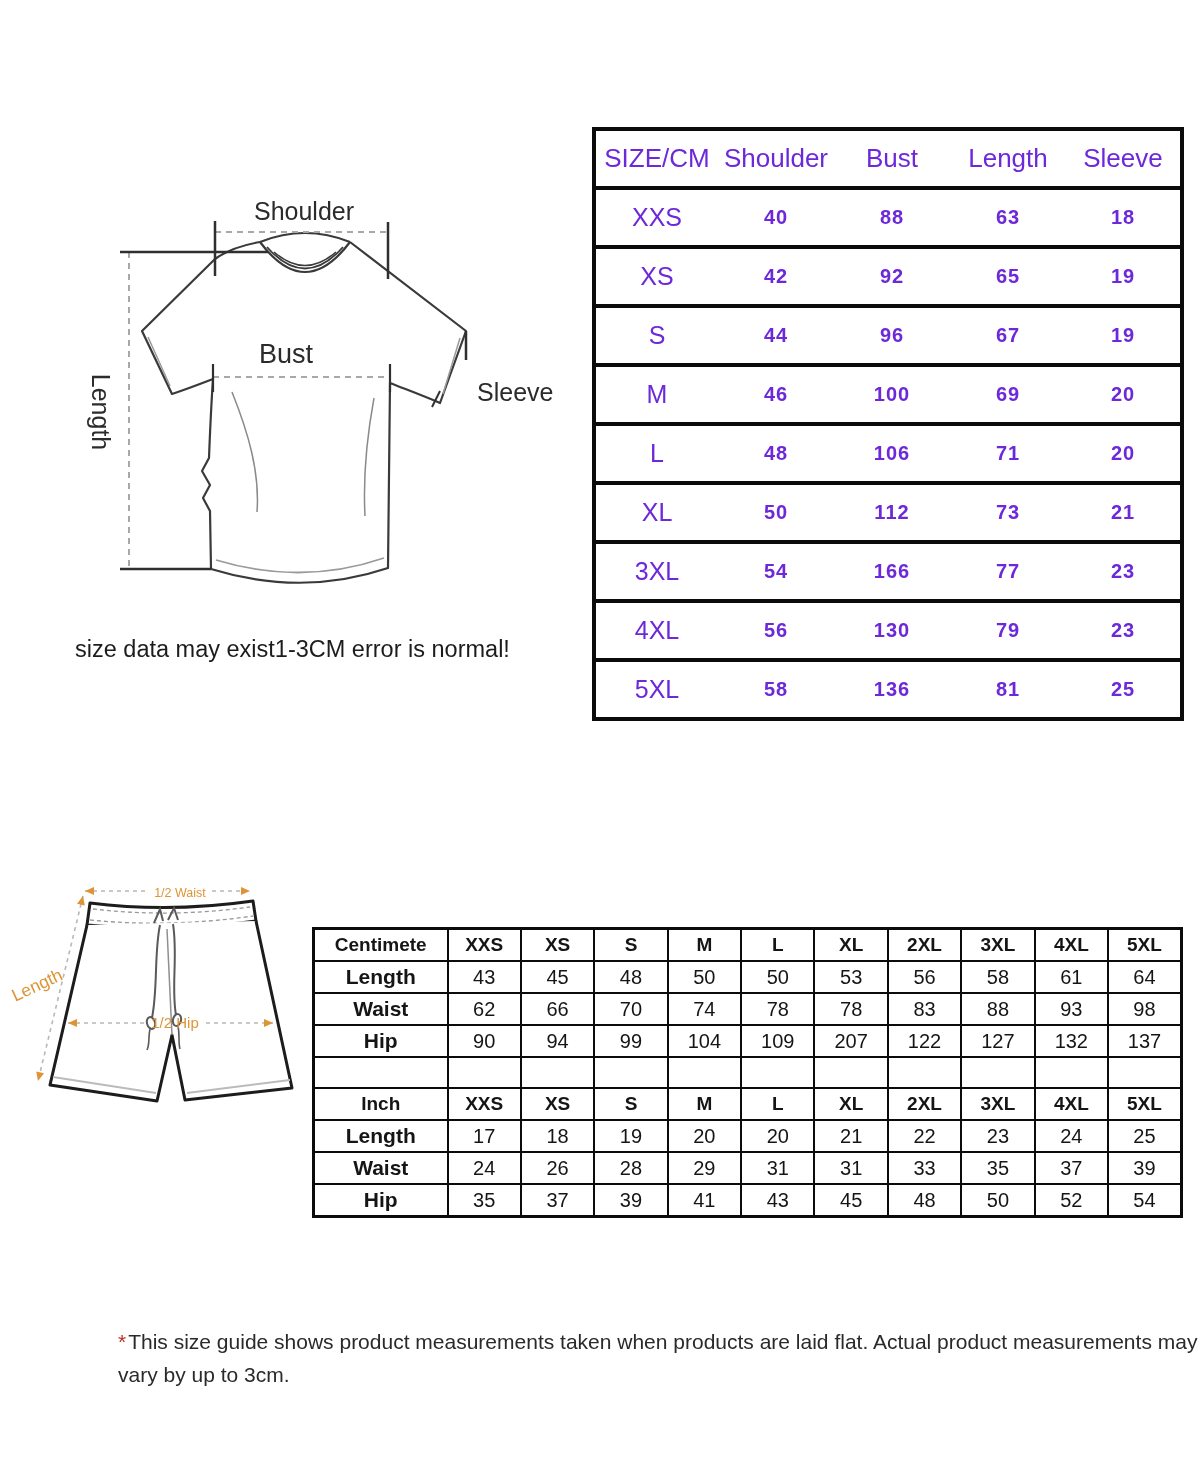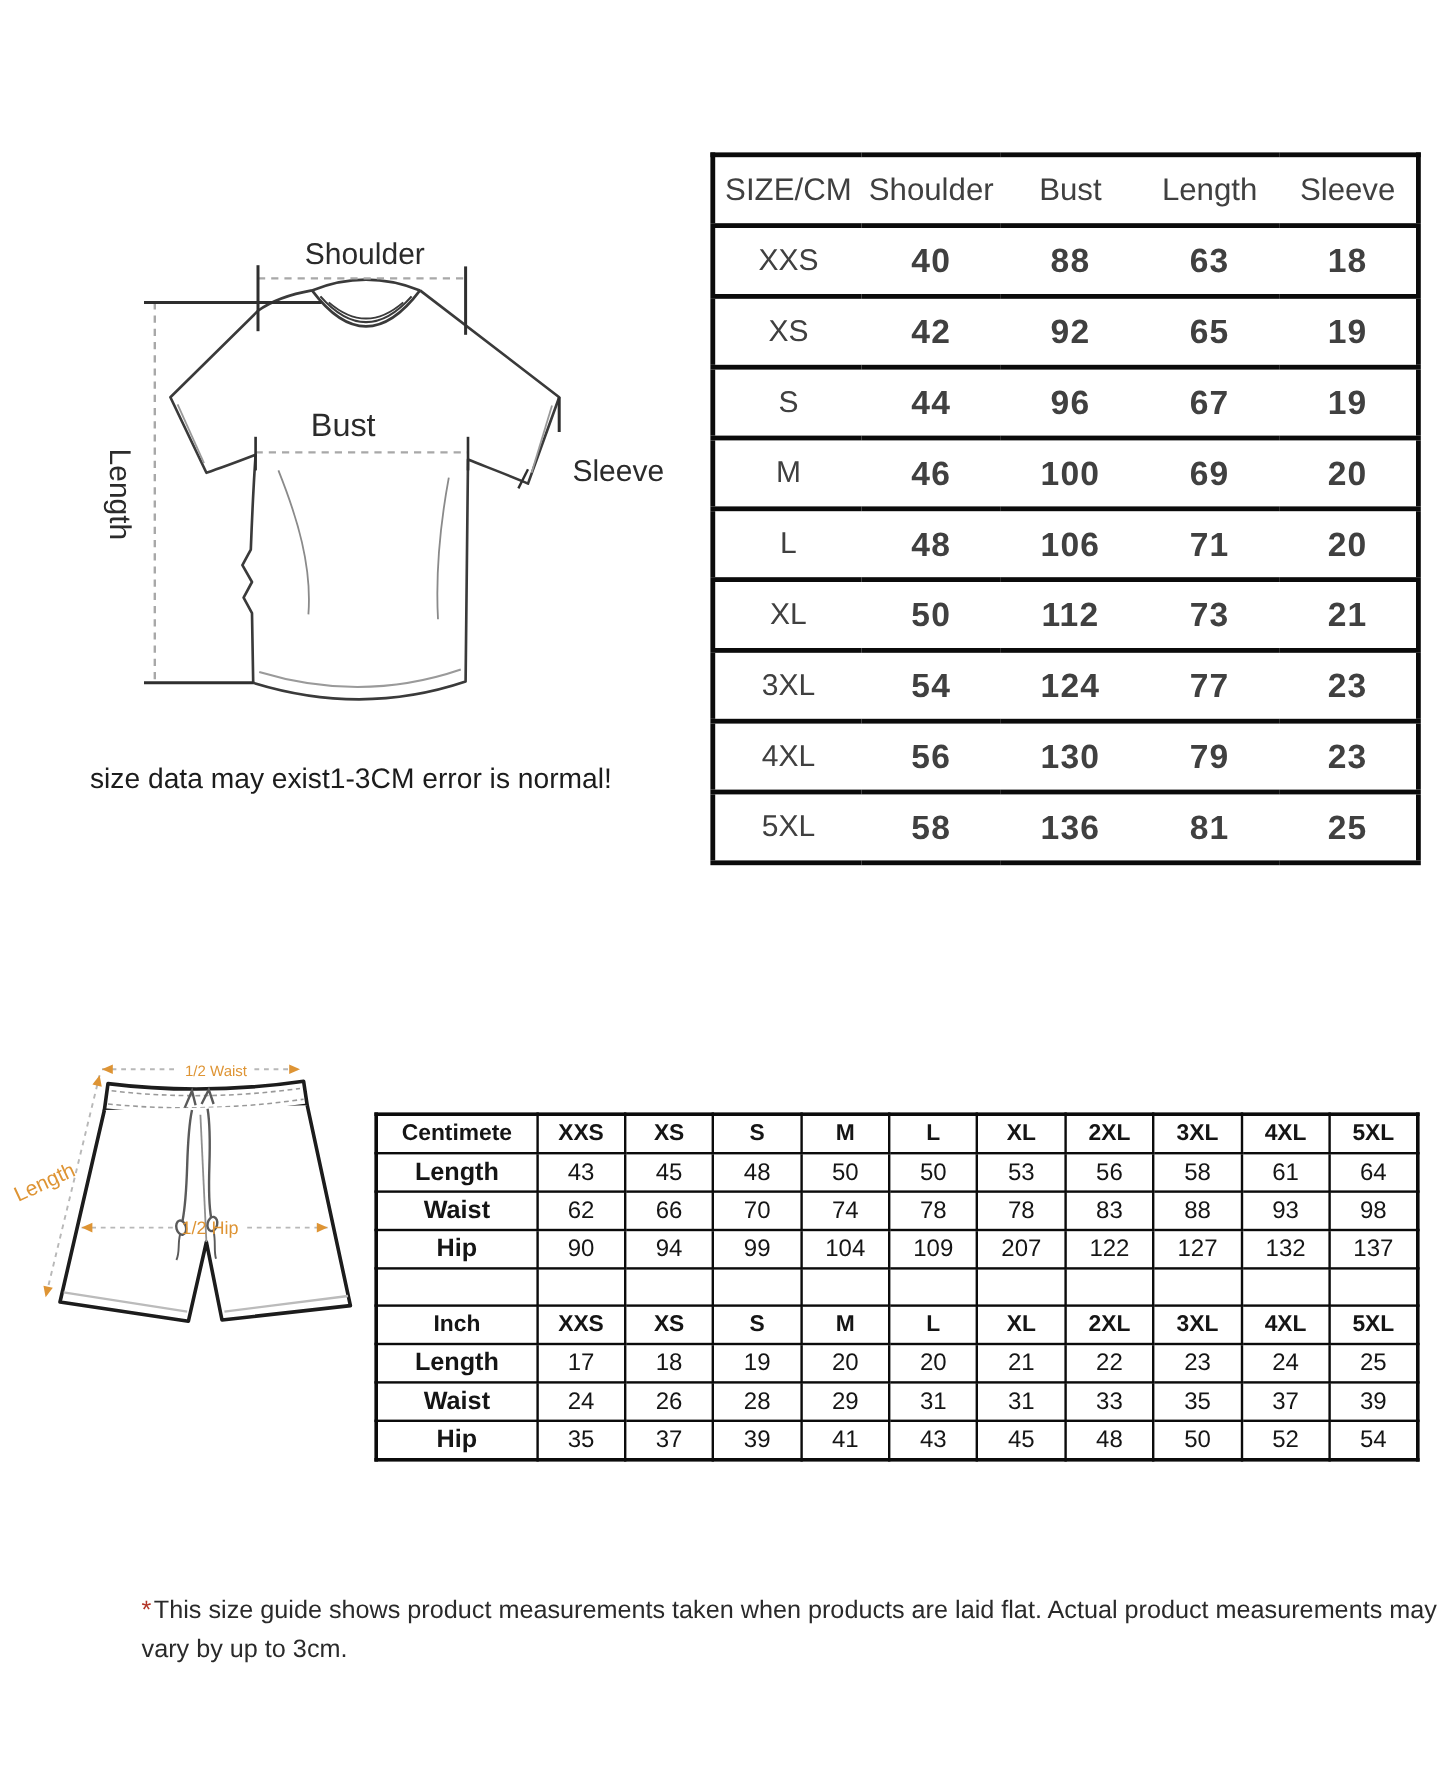--- a/index.html
+++ b/index.html
@@ -8,24 +8,24 @@
     font-family:"Liberation Sans",sans-serif;color:#111;overflow:hidden;
   }
   
   .top-table{
     position:absolute;left:592px;top:127px;width:588px;
     border-collapse:collapse;table-layout:fixed;background:#fff;
     border:4px solid #0b0b0b;
   }
   .top-table th,.top-table td{
     border-bottom:4px solid #0b0b0b;height:55px;padding:0;
-    text-align:center;vertical-align:middle;color:#404040;
+    text-align:center;vertical-align:middle;color:#6d28d9;
   }
   .top-table th{font-size:26px;font-weight:400;}
-  .top-table td{font-size:28px;font-weight:700;letter-spacing:1px;}
+  .top-table td{font-size:20px;font-weight:700;letter-spacing:1px;}
   .top-table td.rowlabel{font-weight:400;font-size:25px;letter-spacing:0;}
   
   .bottom-table{
     position:absolute;left:312px;top:927px;width:868px;
     border-collapse:collapse;table-layout:fixed;background:#fff;
     border:3px solid #0b0b0b;
   }
   .bottom-table th,.bottom-table td{
     border:2px solid #0b0b0b;height:30px;padding:0;
     text-align:center;vertical-align:middle;color:#151515;
@@ -157,21 +157,21 @@
       <tr>
         <td class="rowlabel">XL</td>
         <td>50</td>
         <td>112</td>
         <td>73</td>
         <td>21</td>
       </tr>
       <tr>
         <td class="rowlabel">3XL</td>
         <td>54</td>
-        <td>124</td>
+        <td>166</td>
         <td>77</td>
         <td>23</td>
       </tr>
       <tr>
         <td class="rowlabel">4XL</td>
         <td>56</td>
         <td>130</td>
         <td>79</td>
         <td>23</td>
       </tr>

